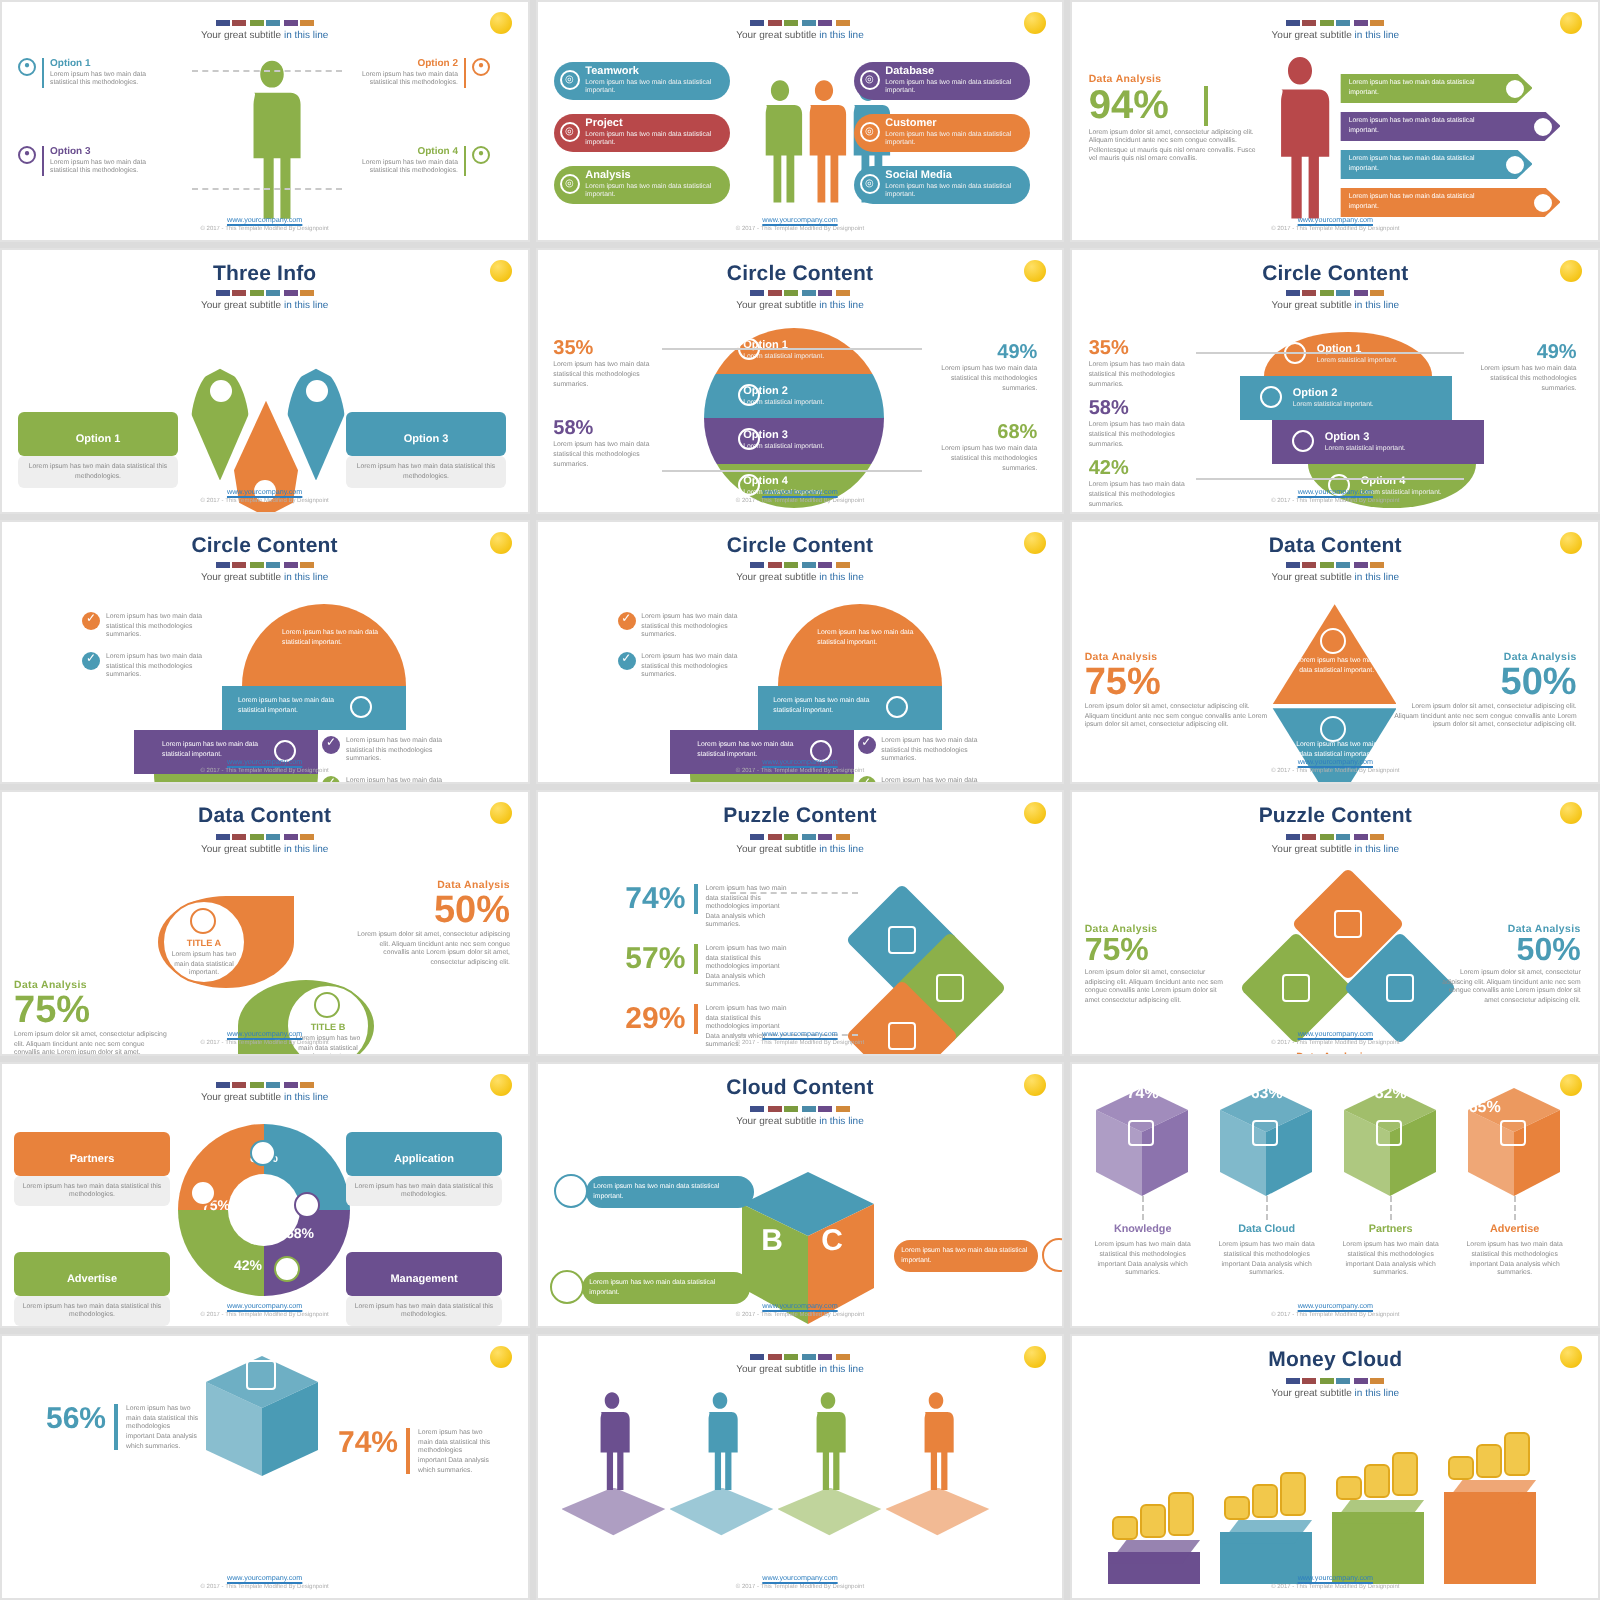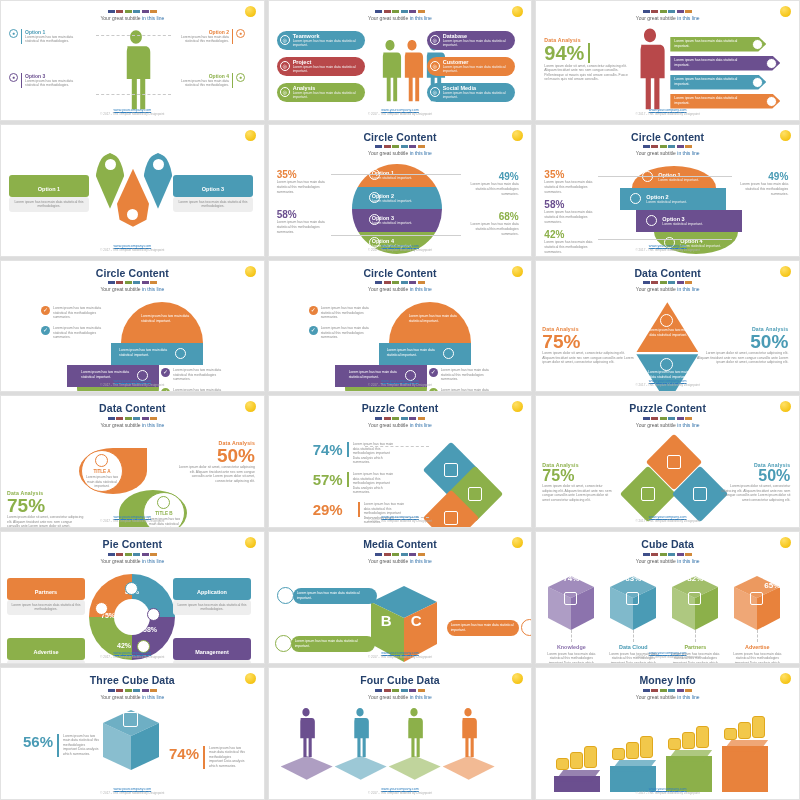--- a/index.html
+++ b/index.html
@@ -182,21 +182,21 @@
     <div class="sub">Your great subtitle <b>in this line</b></div>
   </div>
       <div class="body">
         <div class="abs" style="left:96px;top:4px;width:36px;height:86px;">
    <svg viewBox="0 0 40 100" width="36" height="86">
             <path fill="#b8484a" d="M20 4c4 0 7 3.5 7 8s-3 8-7 8-7-3.5-7-8 3-8 7-8zM9 23h22c4 0 6 3 6 7v32h-6v36h-6V62h-4v36h-6V62H9V30c0-4 2-7 0-7z"></path>
           </svg>
         </div>
         <div class="abs" style="left:8px;top:16px;width:84px;">
     <div class="da" style="color:#e8823c">Data Analysis</div>
-    <div class="pct" style="font-size:20px;color:#8cb04a;border-right:2px solid #8cb04a;display:inline-block;padding-right:4px;">94%</div>
+    <div class="pct" style="font-size:20px;color:#8cb04a;border-right:2px solid #8cb04a;display:inline-block;padding-right:18px;">94%</div>
     <div class="lorem" style="width:84px;">Lorem ipsum dolor sit amet, consectetur adipiscing elit. Aliquam tincidunt ante nec sem congue convallis. Pellentesque ut mauris quis nisl ornare convallis. Fusce vel mauris quis nisl ornare convallis.</div></div>
         <div class="abs" style="left:134px;top:16px;width:96px;height:15px;background:#8cb04a;display:flex;align-items:center;padding-left:4px;clip-path:polygon(0 0, calc(100% - 8px) 0, 100% 50%, calc(100% - 8px) 100%, 0 100%);">
       <div class="lorem" style="color:#fff;width:70px;">Lorem ipsum has two main data statistical important.</div>
         </div>
       <div class="abs" style="left:216px;top:18px;width:11px;height:11px;border-radius:50%;background:#fff;border:1px solid #8cb04a;"></div>
         <div class="abs" style="left:134px;top:35px;width:110px;height:15px;background:#6b4f8f;display:flex;align-items:center;padding-left:4px;clip-path:polygon(0 0, calc(100% - 8px) 0, 100% 50%, calc(100% - 8px) 100%, 0 100%);">
       <div class="lorem" style="color:#fff;width:70px;">Lorem ipsum has two main data statistical important.</div>
         </div>
       <div class="abs" style="left:230px;top:37px;width:11px;height:11px;border-radius:50%;background:#fff;border:1px solid #6b4f8f;"></div>
         <div class="abs" style="left:134px;top:54px;width:96px;height:15px;background:#4a9bb5;display:flex;align-items:center;padding-left:4px;clip-path:polygon(0 0, calc(100% - 8px) 0, 100% 50%, calc(100% - 8px) 100%, 0 100%);">
@@ -208,20 +208,32 @@
         </div>
       <div class="abs" style="left:230px;top:75px;width:11px;height:11px;border-radius:50%;background:#fff;border:1px solid #e8823c;"></div>
       </div>
       <div class="foot">
     <span class="u">www.yourcompany.com</span>
     <span class="c">© 2017 - This Template Modified By Designpoint</span>
   </div>
     </div>
     <div class="slide">
       <div class="badge"></div>
+      <div class="head">
+    <div class="title">Three Info</div>
+    <div class="divider">
+          <i style="background:#3f4f8a"></i>
+          <i style="background:#9c4a4a"></i>
+          <i style="background:#7b9b3e"></i>
+          <i style="background:#4a8aa8"></i>
+          <i style="background:#6b4a8a"></i>
+          <i style="background:#d1893a"></i>
+        </div>
+    <div class="sub">Your great subtitle <b>in this line</b></div>
+  </div>
       <div class="body">
         <div class="abs" style="left:94px;top:28px;width:30px;height:56px;background:#8cb04a;border-radius:50% 50% 50% 50%/60% 60% 40% 40%;clip-path:polygon(50% 100%,100% 38%,92% 12%,50% 0,8% 12%,0 38%);"></div>
         <div class="abs" style="left:142px;top:28px;width:30px;height:56px;background:#4a9bb5;border-radius:50% 50% 50% 50%/60% 60% 40% 40%;clip-path:polygon(50% 100%,100% 38%,92% 12%,50% 0,8% 12%,0 38%);"></div>
         <div class="abs" style="left:116px;top:44px;width:32px;height:58px;background:#e8823c;clip-path:polygon(50% 0,100% 60%,92% 88%,50% 100%,8% 88%,0 60%);"></div>
         <div class="abs" style="left:104px;top:34px;width:11px;height:11px;border-radius:50%;background:#fff;"></div>
         <div class="abs" style="left:152px;top:34px;width:11px;height:11px;border-radius:50%;background:#fff;"></div>
         <div class="abs" style="left:126px;top:84px;width:11px;height:11px;border-radius:50%;background:#fff;"></div>
         <div class="abs" style="left:8px;top:50px;width:80px;">
       <div class="pill" style="background:#8cb04a;border-radius:3px;"><span class="pilltitle">Option 1</span></div>
       <div class="greybox">
@@ -567,21 +579,21 @@
       <div class="body">
         <div class="abs" style="left:44px;top:14px;display:flex;gap:4px;align-items:flex-start;">
       <div class="pct" style="font-size:15px;color:#4a9bb5;border-right:2px solid #4a9bb5;padding-right:4px;">74%</div>
       <div class="lorem" style="width:44px;">Lorem ipsum has two main data statistical this methodologies important Data analysis which summaries.</div>
         </div>
         <div class="abs" style="left:44px;top:44px;display:flex;gap:4px;align-items:flex-start;">
       <div class="pct" style="font-size:15px;color:#8cb04a;border-right:2px solid #8cb04a;padding-right:4px;">57%</div>
       <div class="lorem" style="width:44px;">Lorem ipsum has two main data statistical this methodologies important Data analysis which summaries.</div>
         </div>
         <div class="abs" style="left:44px;top:74px;display:flex;gap:4px;align-items:flex-start;">
-      <div class="pct" style="font-size:15px;color:#e8823c;border-right:2px solid #e8823c;padding-right:15px;">29%</div>
+      <div class="pct" style="font-size:15px;color:#e8823c;border-right:2px solid #e8823c;padding-right:4px;">29%</div>
       <div class="lorem" style="width:44px;">Lorem ipsum has two main data statistical this methodologies important Data analysis which summaries.</div>
         </div>
         <div class="abs" style="left:162px;top:22px;width:40px;height:40px;background:#4a9bb5;transform:rotate(45deg);border-radius:3px;"></div>
         <div class="abs" style="left:175px;top:35px;width:14px;height:14px;border:1px solid #fff;border-radius:2px;"></div>
         <div class="abs" style="left:186px;top:46px;width:40px;height:40px;background:#8cb04a;transform:rotate(45deg);border-radius:3px;"></div>
         <div class="abs" style="left:199px;top:59px;width:14px;height:14px;border:1px solid #fff;border-radius:2px;"></div>
         <div class="abs" style="left:162px;top:70px;width:40px;height:40px;background:#e8823c;transform:rotate(45deg);border-radius:3px;"></div>
         <div class="abs" style="left:175px;top:83px;width:14px;height:14px;border:1px solid #fff;border-radius:2px;"></div>
         <div class="abs" style="left:96px;top:18px;width:64px;height:72px;border-top:.6px dashed #c9c9c9;border-bottom:.6px dashed #c9c9c9;"></div>
       </div>
@@ -626,21 +638,20 @@
       </div>
       </div>
       <div class="foot">
     <span class="u">www.yourcompany.com</span>
     <span class="c">© 2017 - This Template Modified By Designpoint</span>
   </div>
     </div>
     <div class="slide">
       <div class="badge"></div>
       <div class="head">
-    <div class="title">Pie Content</div>
     <div class="divider">
           <i style="background:#3f4f8a"></i>
           <i style="background:#9c4a4a"></i>
           <i style="background:#7b9b3e"></i>
           <i style="background:#4a8aa8"></i>
           <i style="background:#6b4a8a"></i>
           <i style="background:#d1893a"></i>
         </div>
     <div class="sub">Your great subtitle <b>in this line</b></div>
   </div>
@@ -681,21 +692,21 @@
         </div>
       </div>
       <div class="foot">
     <span class="u">www.yourcompany.com</span>
     <span class="c">© 2017 - This Template Modified By Designpoint</span>
   </div>
     </div>
     <div class="slide">
       <div class="badge"></div>
       <div class="head">
-    <div class="title">Media Content</div>
+    <div class="title">Cloud Content</div>
     <div class="divider">
           <i style="background:#3f4f8a"></i>
           <i style="background:#9c4a4a"></i>
           <i style="background:#7b9b3e"></i>
           <i style="background:#4a8aa8"></i>
           <i style="background:#6b4a8a"></i>
           <i style="background:#d1893a"></i>
         </div>
     <div class="sub">Your great subtitle <b>in this line</b></div>
   </div>
@@ -723,32 +734,20 @@
         </div>
       <div class="abs" style="left:252px;top:55px;width:17px;height:17px;border-radius:50%;background:#fff;border:1.2px solid #e8823c;"></div>
       </div>
       <div class="foot">
     <span class="u">www.yourcompany.com</span>
     <span class="c">© 2017 - This Template Modified By Designpoint</span>
   </div>
     </div>
     <div class="slide">
       <div class="badge"></div>
-      <div class="head">
-    <div class="title">Cube Data</div>
-    <div class="divider">
-          <i style="background:#3f4f8a"></i>
-          <i style="background:#9c4a4a"></i>
-          <i style="background:#7b9b3e"></i>
-          <i style="background:#4a8aa8"></i>
-          <i style="background:#6b4a8a"></i>
-          <i style="background:#d1893a"></i>
-        </div>
-    <div class="sub">Your great subtitle <b>in this line</b></div>
-  </div>
       <div class="body">
         <div class="abs" style="left:12px;top:12px;width:46px;height:54px;">
       <svg viewBox="0 0 46 54" width="46" height="54">
         <polygon points="23,0 46,11 23,22 0,11" fill="#8c73ad" opacity=".82"></polygon>
         <polygon points="0,11 23,22 23,54 0,42" fill="#8c73ad" opacity=".7"></polygon>
         <polygon points="46,11 23,22 23,54 46,42" fill="#8c73ad"></polygon>
           </svg>
         </div>
       <div class="abs" style="left:12px;top:10px;width:46px;text-align:center;font-size:8px;font-weight:bold;color:#fff;">74%</div>
       <div class="abs" style="left:28px;top:28px;width:13px;height:13px;border:1px solid #fff;border-radius:2px;"></div>
@@ -785,47 +784,35 @@
       <div class="abs" style="left:132px;top:88px;width:54px;">
           <div class="lorem" style="text-align:center">Lorem ipsum has two main data statistical this methodologies important Data analysis which summaries.</div>
         </div>
         <div class="abs" style="left:198px;top:12px;width:46px;height:54px;">
       <svg viewBox="0 0 46 54" width="46" height="54">
         <polygon points="23,0 46,11 23,22 0,11" fill="#e8823c" opacity=".82"></polygon>
         <polygon points="0,11 23,22 23,54 0,42" fill="#e8823c" opacity=".7"></polygon>
         <polygon points="46,11 23,22 23,54 46,42" fill="#e8823c"></polygon>
           </svg>
         </div>
-      <div class="abs" style="left:198px;top:17px;width:46px;text-align:right;font-size:8px;font-weight:bold;color:#fff;">65%</div>
+      <div class="abs" style="left:198px;top:17px;width:46px;text-align:left;font-size:8px;font-weight:bold;color:#fff;">65%</div>
       <div class="abs" style="left:214px;top:28px;width:13px;height:13px;border:1px solid #fff;border-radius:2px;"></div>
       <div class="abs" style="left:221px;top:66px;width:1px;height:12px;border-left:.8px dashed #c5c5c5;"></div>
       <div class="abs" style="left:194px;top:80px;width:54px;text-align:center;font-size:5.4px;font-weight:bold;color:#e8823c;">Advertise</div>
       <div class="abs" style="left:194px;top:88px;width:54px;">
           <div class="lorem" style="text-align:center">Lorem ipsum has two main data statistical this methodologies important Data analysis which summaries.</div>
         </div>
       </div>
       <div class="foot">
     <span class="u">www.yourcompany.com</span>
     <span class="c">© 2017 - This Template Modified By Designpoint</span>
   </div>
     </div>
     <div class="slide">
       <div class="badge"></div>
-      <div class="head">
-    <div class="title">Three Cube Data</div>
-    <div class="divider">
-          <i style="background:#3f4f8a"></i>
-          <i style="background:#9c4a4a"></i>
-          <i style="background:#7b9b3e"></i>
-          <i style="background:#4a8aa8"></i>
-          <i style="background:#6b4a8a"></i>
-          <i style="background:#d1893a"></i>
-        </div>
-    <div class="sub">Your great subtitle <b>in this line</b></div>
-  </div>
       <div class="body">
         <div class="abs" style="left:102px;top:10px;width:56px;height:60px;">
     <svg viewBox="0 0 56 60" width="56" height="60">
       <polygon points="28,0 56,13 28,26 0,13" fill="#4a9bb5" opacity=".8"></polygon>
       <polygon points="0,13 28,26 28,60 0,47" fill="#4a9bb5" opacity=".65"></polygon>
       <polygon points="56,13 28,26 28,60 56,47" fill="#4a9bb5"></polygon>
           </svg>
         </div>
     <div class="abs" style="left:122px;top:12px;width:15px;height:15px;border:1px solid #fff;border-radius:2px;"></div>
         <div class="abs" style="left:22px;top:34px;display:flex;gap:4px;">
@@ -838,21 +825,20 @@
         </div>
       </div>
       <div class="foot">
     <span class="u">www.yourcompany.com</span>
     <span class="c">© 2017 - This Template Modified By Designpoint</span>
   </div>
     </div>
     <div class="slide">
       <div class="badge"></div>
       <div class="head">
-    <div class="title">Four Cube Data</div>
     <div class="divider">
           <i style="background:#3f4f8a"></i>
           <i style="background:#9c4a4a"></i>
           <i style="background:#7b9b3e"></i>
           <i style="background:#4a8aa8"></i>
           <i style="background:#6b4a8a"></i>
           <i style="background:#d1893a"></i>
         </div>
     <div class="sub">Your great subtitle <b>in this line</b></div>
   </div>
@@ -883,21 +869,21 @@
         <div class="abs" style="left:174px;top:56px;width:52px;height:24px;background:#e8823c;opacity:.55;clip-path:polygon(50% 0,100% 45%,50% 100%,0 45%);"></div>
       </div>
       <div class="foot">
     <span class="u">www.yourcompany.com</span>
     <span class="c">© 2017 - This Template Modified By Designpoint</span>
   </div>
     </div>
     <div class="slide">
       <div class="badge"></div>
       <div class="head">
-    <div class="title">Money Info</div>
+    <div class="title">Money Cloud</div>
     <div class="divider">
           <i style="background:#3f4f8a"></i>
           <i style="background:#9c4a4a"></i>
           <i style="background:#7b9b3e"></i>
           <i style="background:#4a8aa8"></i>
           <i style="background:#6b4a8a"></i>
           <i style="background:#d1893a"></i>
         </div>
     <div class="sub">Your great subtitle <b>in this line</b></div>
   </div>

